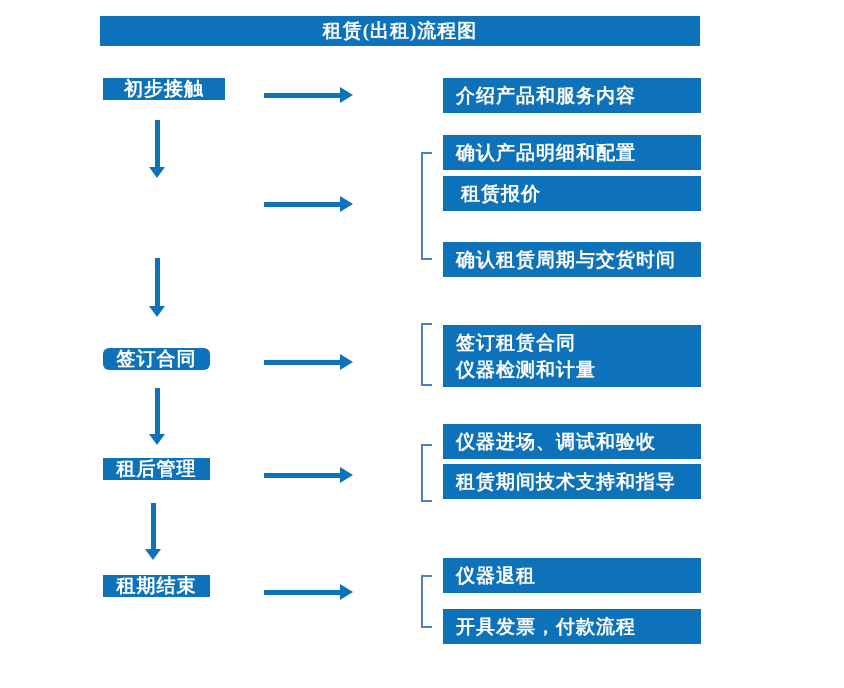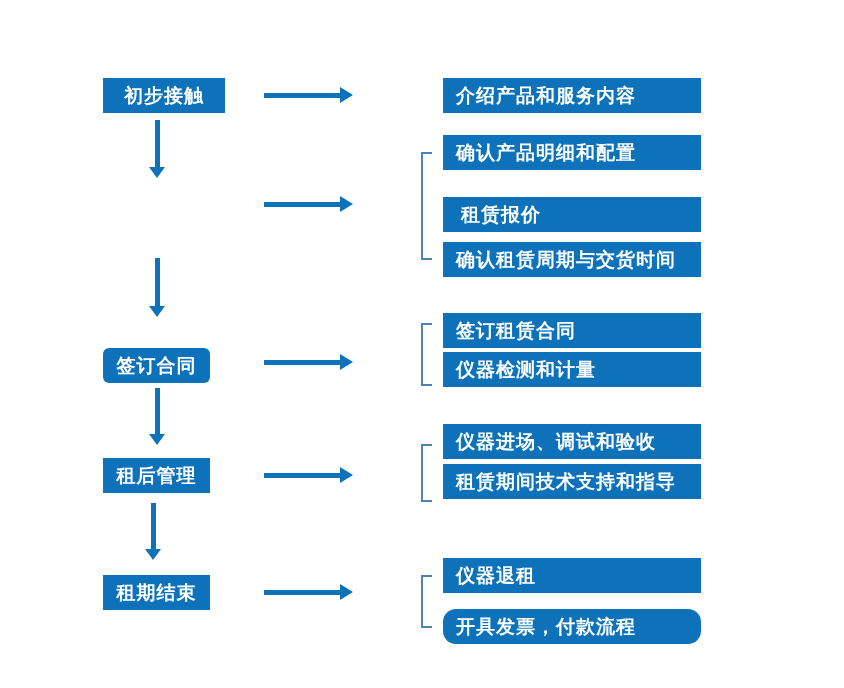--- a/index.html
+++ b/index.html
@@ -24,21 +24,21 @@
     display:flex;
     align-items:center;
     box-sizing:border-box;
     letter-spacing:1px;
   }
   .titlebar{
     left:100px;top:16px;width:600px;height:30px;
     justify-content:center;
     font-size:19px;
   }
-  .lbox{ justify-content:center; height:35px; left:103px;}
+  .lbox{ justify-content:center; height:22px; left:103px;}
   .lbox.wide{ width:122px;}
   .lbox.narrow{ width:107px;}
   .rbox{ left:443px; width:258px; height:35px; padding-left:13px; justify-content:flex-start;}
   
   .h-arrow{
     position:absolute;
     left:264px;width:89px;height:16px;
     display:flex;align-items:center;
   }
   .h-arrow .shaft{flex:1;height:5px;background:var(--primary);}
@@ -69,20 +69,21 @@
     border-top:2px solid var(--bracket);
     border-bottom:2px solid var(--bracket);
     box-sizing:border-box;
   }
 </style>
 </head>
 <body>
 
 <div class="canvas">
 
+  <div class="bluebox titlebar">租赁(出租)流程图</div>
 
   <div class="bluebox lbox wide" style="top:78px;">初步接触</div>
   <div class="bluebox lbox narrow" style="top:348px;border-radius:6px;">签订合同</div>
   <div class="bluebox lbox narrow" style="top:458px;">租后管理</div>
   <div class="bluebox lbox narrow" style="top:575px;">租期结束</div>
 
   <div class="v-arrow" style="left:149px;top:120px;height:58px;">
       <div class="shaft"></div>
       <div class="head"></div>
     </div>
@@ -121,25 +122,25 @@
     </div>
 
   <div class="bracket" style="top:152px;height:108px;"></div>
   <div class="bracket" style="top:323px;height:63px;"></div>
   <div class="bracket" style="top:444px;height:58px;"></div>
   <div class="bracket" style="top:575px;height:53px;"></div>
 
   <div class="bluebox rbox" style="top:78px;">介绍产品和服务内容</div>
 
   <div class="bluebox rbox" style="top:135px;">确认产品明细和配置</div>
-  <div class="bluebox rbox" style="top:197px;padding-left:18px;">租赁报价</div>
+  <div class="bluebox rbox" style="top:176px;padding-left:18px;">租赁报价</div>
   <div class="bluebox rbox" style="top:242px;">确认租赁周期与交货时间</div>
 
-  <div class="bluebox rbox" style="top:313px;">签订租赁合同</div>
+  <div class="bluebox rbox" style="top:325px;">签订租赁合同</div>
   <div class="bluebox rbox" style="top:352px;">仪器检测和计量</div>
 
   <div class="bluebox rbox" style="top:424px;">仪器进场、调试和验收</div>
   <div class="bluebox rbox" style="top:464px;">租赁期间技术支持和指导</div>
 
   <div class="bluebox rbox" style="top:558px;">仪器退租</div>
-  <div class="bluebox rbox" style="top:609px;border-radius:13px;">开具发票，付款流程</div>
+  <div class="bluebox rbox" style="top:609px;">开具发票，付款流程</div>
 
 </div>
 
 </body></html>

